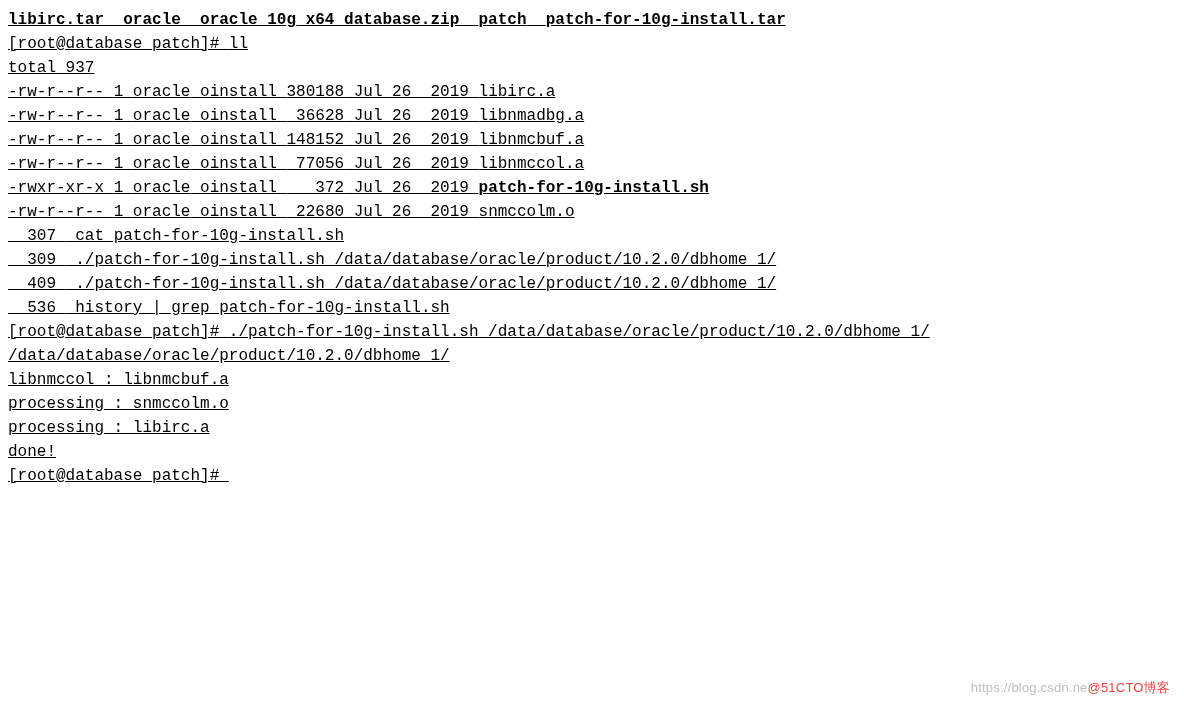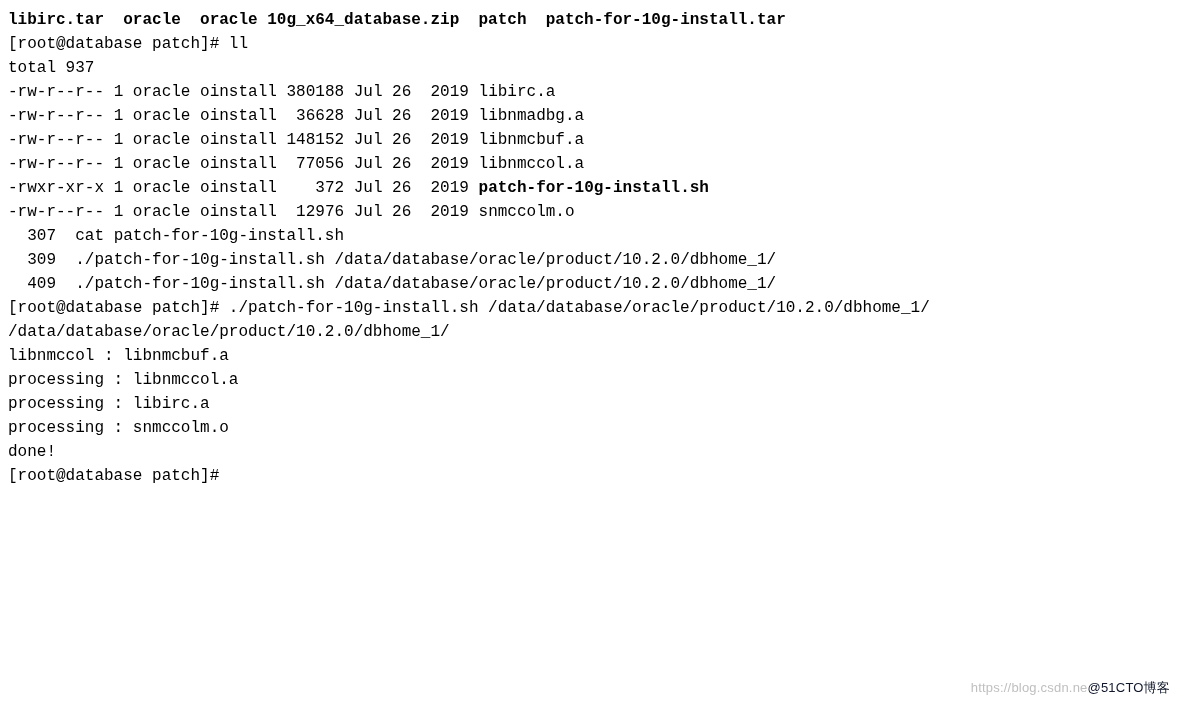--- a/index.html
+++ b/index.html
@@ -10,68 +10,69 @@
     font-size: 16px;
     line-height: 1.5;
     color: #000000;
     width: 1184px;
     height: 707px;
     box-sizing: border-box;
     position: relative;
   }
   .line {
     white-space: pre;
+    text-decoration: underline;
   }
   .bold {
     font-weight: bold;
   }
   .watermark {
     position: absolute;
     right: 14px;
     bottom: 10px;
     font-size: 13px;
     color: #bfbfbf;
     font-family: Arial, sans-serif;
     letter-spacing: 0.2px;
   }
   .watermark .cn {
-    color: #0f172a;
+    color: #ef4444;
   }
 </style>
 </head>
 <body>
 
 <div>
 
   <div class="line"><span class="bold">libirc.tar</span>  <span class="bold">oracle</span>  <span class="bold">oracle 10g_x64_database.zip</span>  <span class="bold">patch</span>  <span class="bold">patch-for-10g-install.tar</span></div>
 
 
   <div class="line"><span>[root@database patch]#</span> <span>ll</span></div>
 
   <div class="line">total 937</div>
 
   <div class="line"><span>-rw-r--r--</span> <span>1</span> <span>oracle</span> <span>oinstall</span> <span>380188</span> <span>Jul 26  2019</span> <span>libirc.a</span></div>
   <div class="line"><span>-rw-r--r--</span> <span>1</span> <span>oracle</span> <span>oinstall</span> <span> 36628</span> <span>Jul 26  2019</span> <span>libnmadbg.a</span></div>
   <div class="line"><span>-rw-r--r--</span> <span>1</span> <span>oracle</span> <span>oinstall</span> <span>148152</span> <span>Jul 26  2019</span> <span>libnmcbuf.a</span></div>
   <div class="line"><span>-rw-r--r--</span> <span>1</span> <span>oracle</span> <span>oinstall</span> <span> 77056</span> <span>Jul 26  2019</span> <span>libnmccol.a</span></div>
   <div class="line"><span>-rwxr-xr-x</span> <span>1</span> <span>oracle</span> <span>oinstall</span> <span>   372</span> <span>Jul 26  2019</span> <span class="bold">patch-for-10g-install.sh</span></div>
-  <div class="line"><span>-rw-r--r--</span> <span>1</span> <span>oracle</span> <span>oinstall</span> <span> 12976</span> <span>Jul 26  2019</span> <span>snmccolm.o</span></div>
+  <div class="line"><span>-rw-r--r--</span> <span>1</span> <span>oracle</span> <span>oinstall</span> <span> 22680</span> <span>Jul 26  2019</span> <span>snmccolm.o</span></div>
 
 
   <div class="line"><span>  307</span> <span> cat patch-for-10g-install.sh</span></div>
   <div class="line"><span>  309</span> <span> ./patch-for-10g-install.sh /data/database/oracle/product/10.2.0/dbhome_1/</span></div>
   <div class="line"><span>  409</span> <span> ./patch-for-10g-install.sh /data/database/oracle/product/10.2.0/dbhome_1/</span></div>
+  <div class="line"><span>  536</span> <span> history | grep patch-for-10g-install.sh</span></div>
 
   <div class="line"><span>[root@database patch]#</span> <span>./patch-for-10g-install.sh /data/database/oracle/product/10.2.0/dbhome_1/</span></div>
 
   <div class="line">/data/database/oracle/product/10.2.0/dbhome_1/</div>
   <div class="line">libnmccol : libnmcbuf.a</div>
-  <div class="line">processing : libnmccol.a</div>
+  <div class="line">processing : snmccolm.o</div>
   <div class="line">processing : libirc.a</div>
-  <div class="line">processing : snmccolm.o</div>
   <div class="line">done!</div>
 
   <div class="line"><span>[root@database patch]#</span> </div>
 
 </div>
 
 <div class="watermark">
   <span>https://blog.csdn.ne</span><span class="cn">@51CTO博客</span>
 </div>
 

